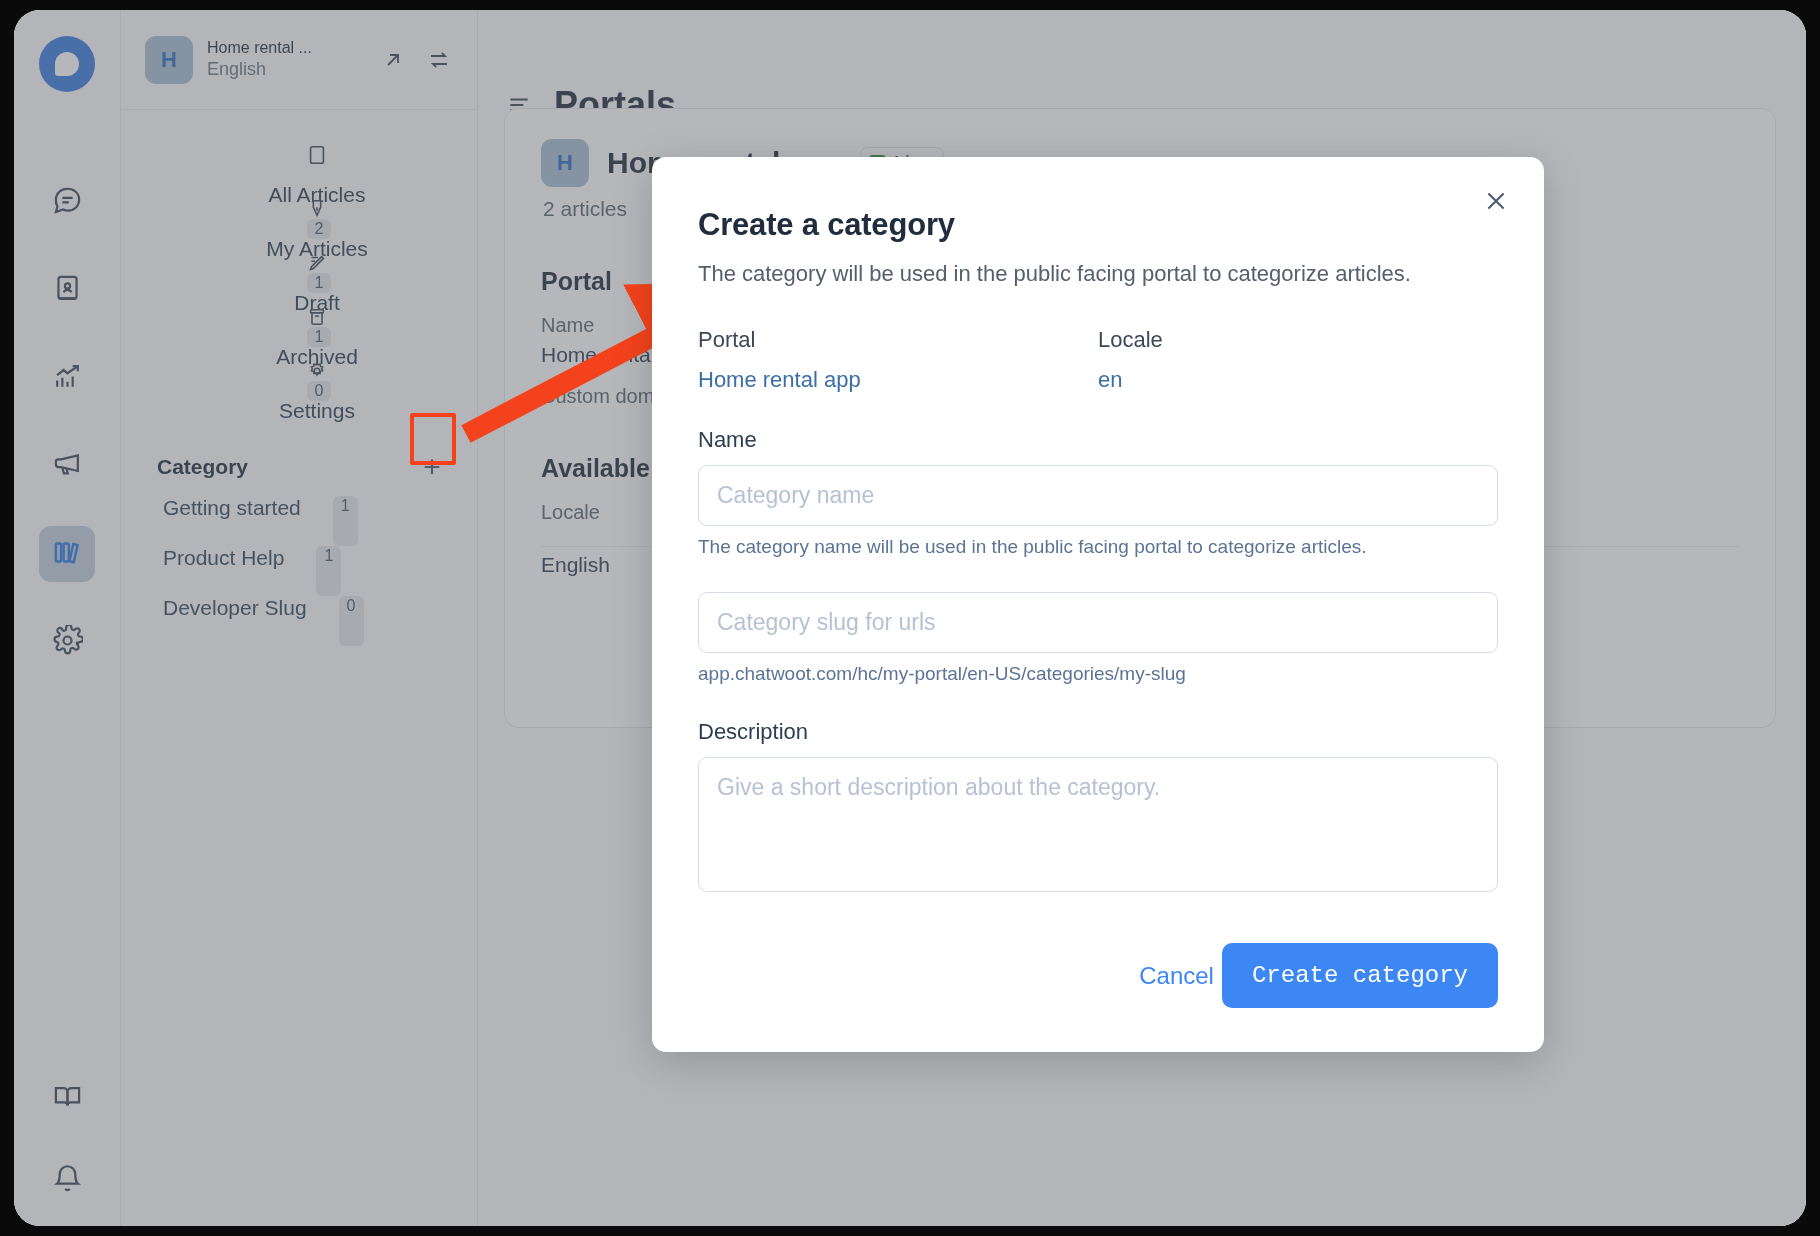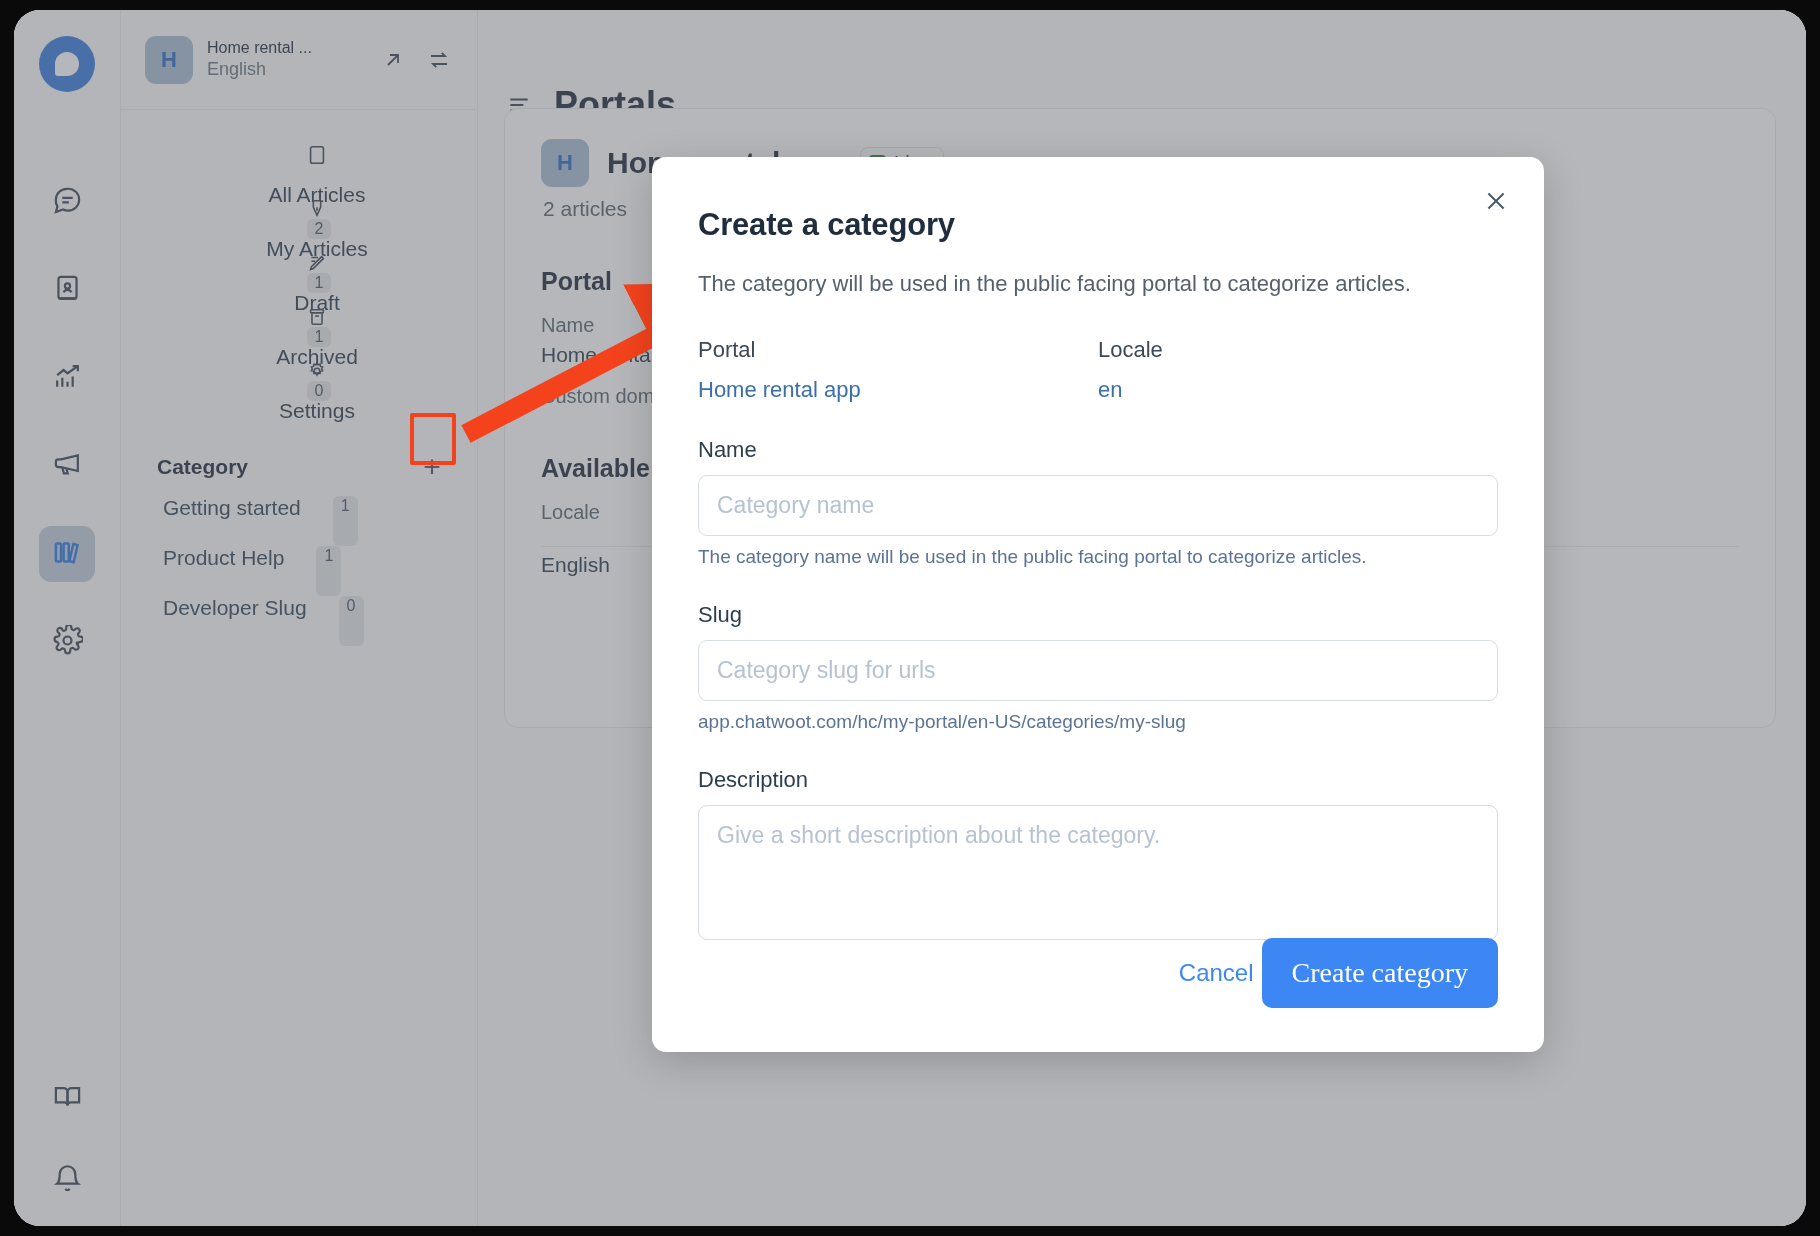--- a/index.html
+++ b/index.html
@@ -156,21 +156,21 @@
     box-shadow: 0 10px 40px rgba(0,0,0,0.18);
     padding: 50px 46px 0 46px;
   }
   .modal-close {
     position: absolute; right: 28px; top: 24px;
     color: #4a5a6a; width: 40px; height: 40px;
     display: flex; align-items: center; justify-content: center;
   }
   .modal-close svg { width: 26px; height: 26px; }
   .modal-title { font-size: 31px; font-weight: 700; color: #1f2d3d; letter-spacing: -0.2px; }
-  .modal-desc { font-size: 22px; color: #55606c; margin-top: 28px; }
+  .modal-desc { font-size: 22px; color: #55606c; margin-top: 18px; }
   .meta-row { display: flex; margin-top: 40px; }
   .meta-col { width: 404px; }
   .meta-label { font-size: 22px; color: #3c4858; }
   .meta-value { font-size: 22px; color: #3b6fa8; margin-top: 14px; }
 
   .field { margin-top: 34px; }
   .field-label { font-size: 22px; color: #2c3e50; font-weight: 400; }
   .inp, .ta {
     display: block; width: 100%; margin-top: 12px;
     border: 1px solid #d6dde6; border-radius: 9px;
@@ -189,21 +189,21 @@
     position: absolute; right: 46px; bottom: 44px;
     display: flex; align-items: center; 
   }
   .btn-cancel {
     background: none; border: none; color: #3d87f5;
     font-size: 24px; font-family: "Liberation Sans", sans-serif;
     padding: 12px 8px;
   }
   .btn-primary {
     background: #3d87f5; color: #fff; border: none; border-radius: 10px;
-    font-size: 28px; font-family: Liberation Serif, serif;
+    font-size: 24px; font-family: Liberation Mono, monospace;
     padding: 19px 30px;
   }
 </style>
 </head>
 <body>
 
 <div class="screen">
   <div class="app-window">
 
     <div class="bg-layer">
@@ -451,21 +451,20 @@
           </div>
         </div>
 
         <div class="field">
           <div class="field-label">Name</div>
           <input class="inp" type="text" placeholder="Category name" style="">
           <div class="help">The category name will be used in the public facing portal to categorize articles.</div>
         </div>
 
         <div class="field">
-          <div class="field-label">Slug</div>
           <input class="inp" type="text" placeholder="Category slug for urls" style="">
           <div class="help link">app.chatwoot.com/hc/my-portal/en-US/categories/my-slug</div>
         </div>
 
         <div class="field">
           <div class="field-label">Description</div>
           <textarea class="ta" placeholder="Give a short description about the category." style=""></textarea>
         </div>
 
         <div class="modal-actions">

